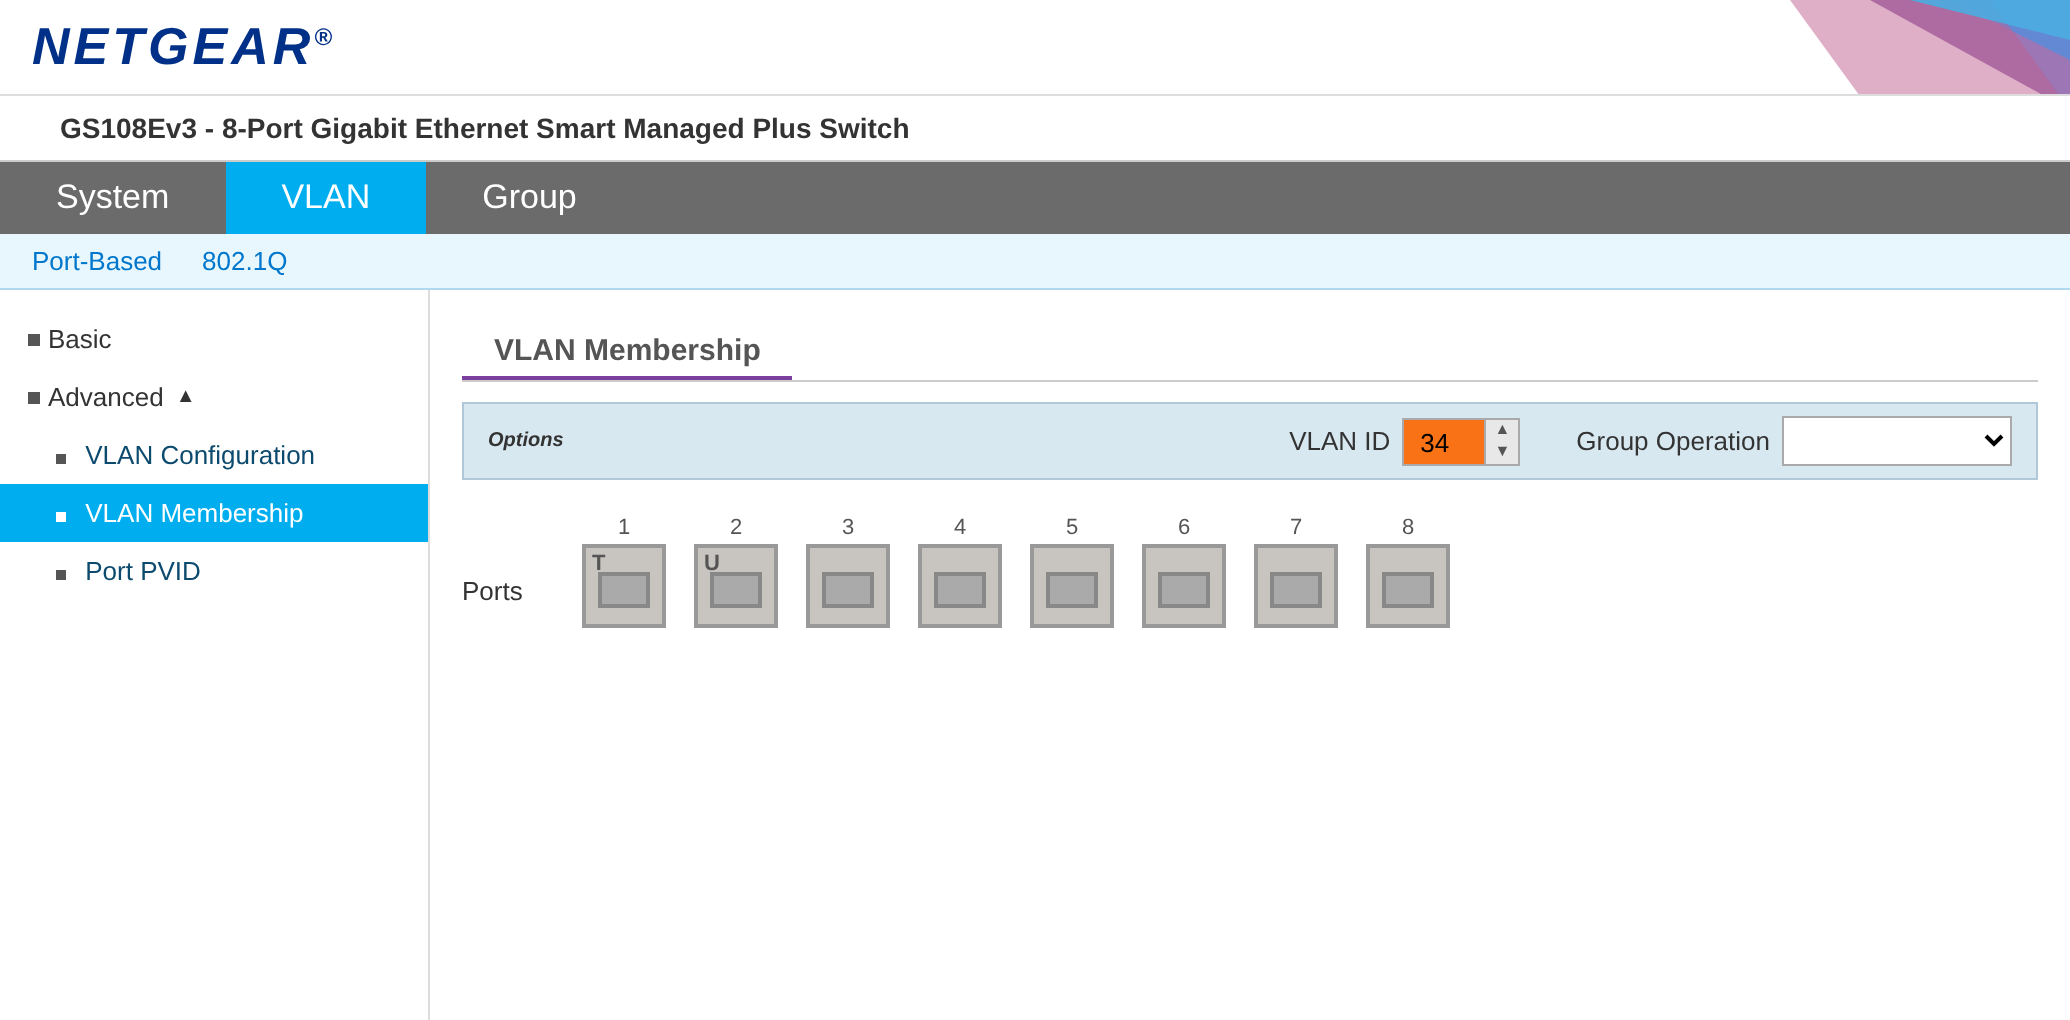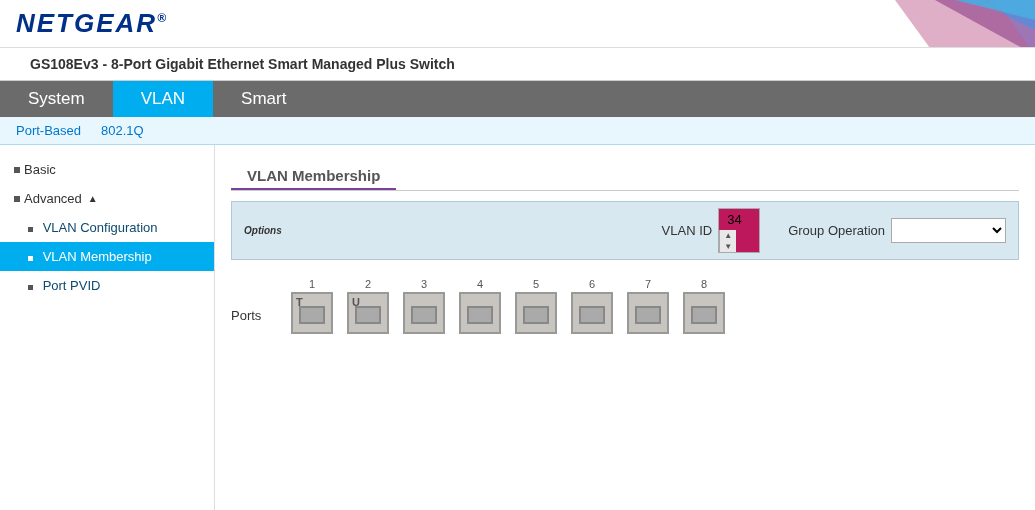--- a/index.html
+++ b/index.html
@@ -30,21 +30,21 @@
     .panel-title { font-size: 15px; font-weight: bold; color: #555; padding: 12px 16px 6px 16px; border-bottom: 2px solid #7b3f9e; display: inline-block; margin-bottom: 0; }
 
     
     .vlan-area { padding: 10px 16px; }
 
     
     .options-bar { display: flex; align-items: center; background: #d8e8f0; padding: 6px 12px; gap: 12px; margin-bottom: 14px; border: 1px solid #b0c8d8; }
     .options-label { font-weight: bold; color: #333; font-size: 10px; font-style: italic; }
     .vlan-id-section { margin-left: auto; display: flex; align-items: center; gap: 6px; }
     .vlan-id-label { color: #333; font-size: 13px; }
-    .vlan-id-input { display: flex; align-items: flex-start; border: 1px solid #aaa; background: #be185d; flex-direction: column; }
+    .vlan-id-input { display: flex; align-items: flex-end; border: 1px solid #aaa; background: #f97316; }
     .vlan-id-value { padding: 3px 8px; font-size: 13px; min-width: 40px; }
     .spinner { display: flex; flex-direction: column; border-left: 1px solid #aaa; }
     .spinner-btn { width: 16px; height: 11px; background: #e8e8e8; border: none; cursor: pointer; font-size: 8px; line-height: 1; display: flex; align-items: center; justify-content: center; color: #555; }
     .group-op-section { display: flex; align-items: center; gap: 6px; margin-left: 16px; }
     .group-op-label { color: #333; font-size: 13px; }
     .group-op-select { padding: 3px 20px 3px 6px; border: 1px solid #aaa; background: #fff; font-size: 13px; min-width: 100px; appearance: auto; }
 
     
     .ports-section { display: flex; align-items: flex-start; gap: 20px; padding: 4px 0; }
     .ports-label { font-size: 13px; color: #333; padding-top: 30px; font-weight: normal; min-width: 40px; }
@@ -80,21 +80,21 @@
     <polygon points="140,0 220,0 220,20" fill="#4AADE0" opacity="0.9"></polygon>
   </svg>
 </header>
 
 <div class="device-title">GS108Ev3 - 8-Port Gigabit Ethernet Smart Managed Plus Switch</div>
 
 <nav>
   <div class="nav-tabs">
     <div class="nav-tab">System</div>
     <div class="nav-tab active">VLAN</div>
-    <div class="nav-tab">Smart</div>
+    <div class="nav-tab">Group</div>
   </div>
   <div class="sub-nav">
     <a class="sub-nav-item">Port-Based</a>
     <a class="sub-nav-item">802.1Q</a>
   </div>
 </nav>
 
 <div class="content-area">
 
   <div class="sidebar">

